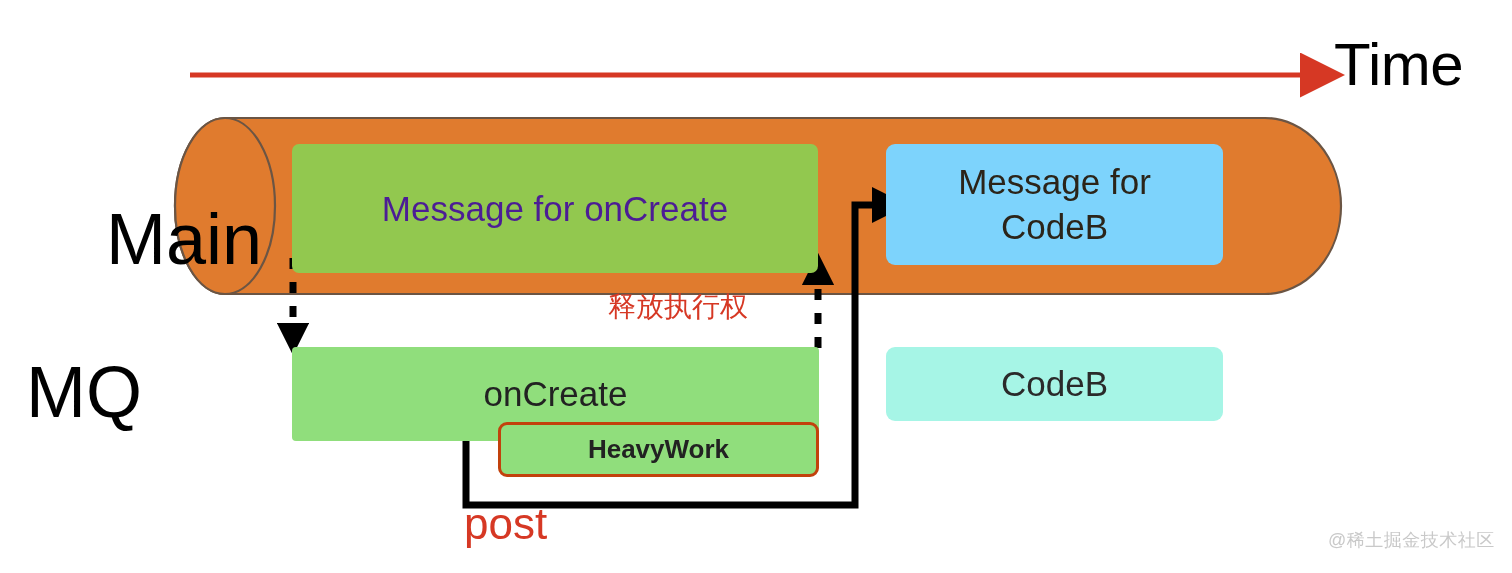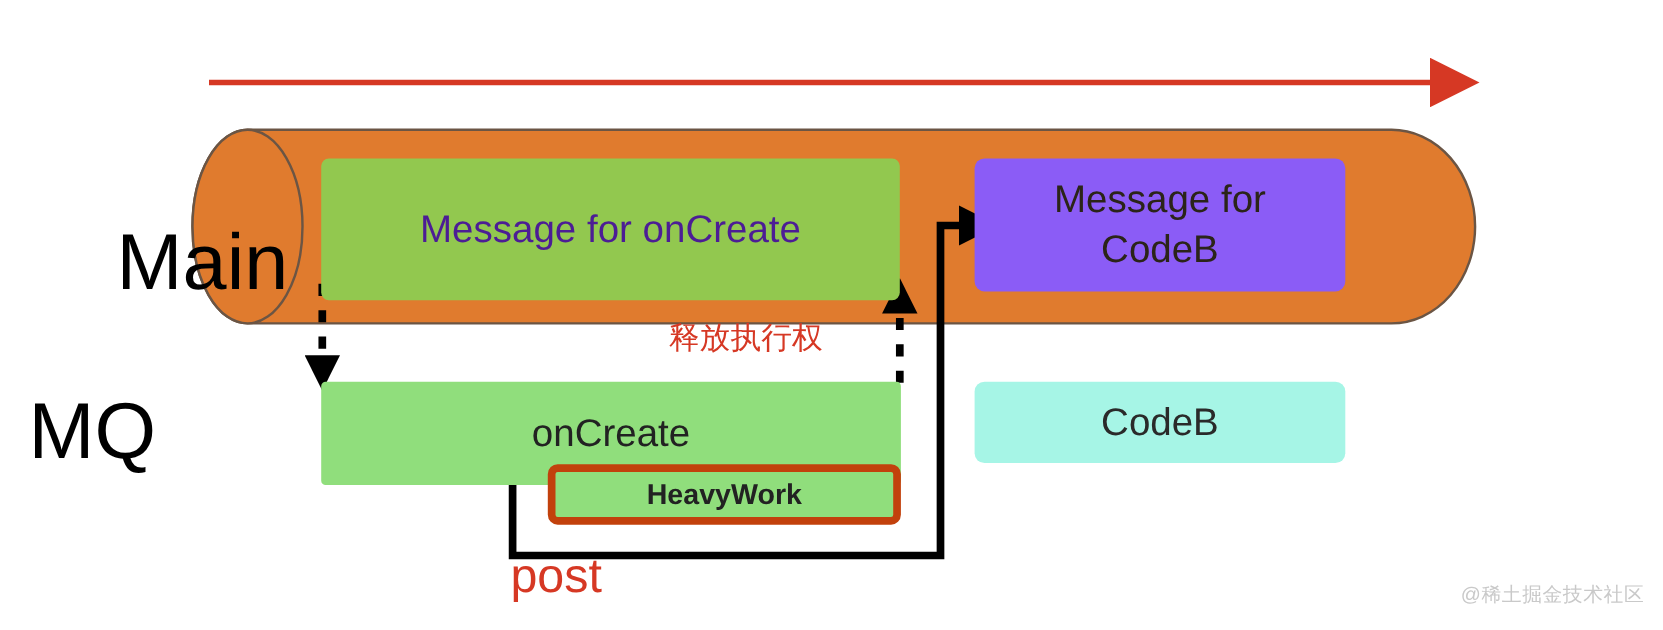--- a/index.html
+++ b/index.html
@@ -68,21 +68,21 @@
     background: #92C84F;
     border-radius: 7px;
     font-size: 35px;
     color: #4c1d95;
   }
   #box-msg-codeb {
     left: 886px;
     top: 144px;
     width: 337px;
     height: 121px;
-    background: #8b5cf6;
+    background: #7dd3fc;
     border-radius: 9px;
     font-size: 35px;
     color: #2B2419;
     line-height: 1.28;
   }
   #box-oncreate {
     left: 292px;
     top: 347px;
     width: 527px;
     height: 94px;
@@ -100,21 +100,21 @@
     border-radius: 9px;
     font-size: 35px;
     color: #2A2A2A;
   }
   #box-heavywork {
     left: 498px;
     top: 422px;
     width: 321px;
     height: 55px;
     background: #90DE7C;
-    border: 7px solid #c2410c;
+    border: 3px solid #c2410c;
     border-radius: 9px;
     font-size: 26px;
     color: #222222;
     font-weight: bold;
   }
   
   .red-anno {
     color: #D63824;
   }
   #anno-acquire {
@@ -178,20 +178,21 @@
 
     <g>
       <line x1="818" y1="348" x2="818" y2="278" stroke="#000000" stroke-width="7" stroke-dasharray="11 13" marker-end="url(#blk-arrow-dash)"></line>
     </g>
 
     <g>
       <path d="M466,421 L466,505 L855,505 L855,205 L880,205" fill="none" stroke="#000000" stroke-width="7" marker-end="url(#blk-arrow)"></path>
     </g>
   </svg>
 
+  <div class="lbl" id="time-label">Time</div>
 
   <div class="lbl" id="mainmq-label">
     <span class="l1">Main</span>
     <span class="l2">MQ</span>
   </div>
 
   <div class="box" id="box-msg-oncreate">
     <span>Message for onCreate</span>
   </div>
 

